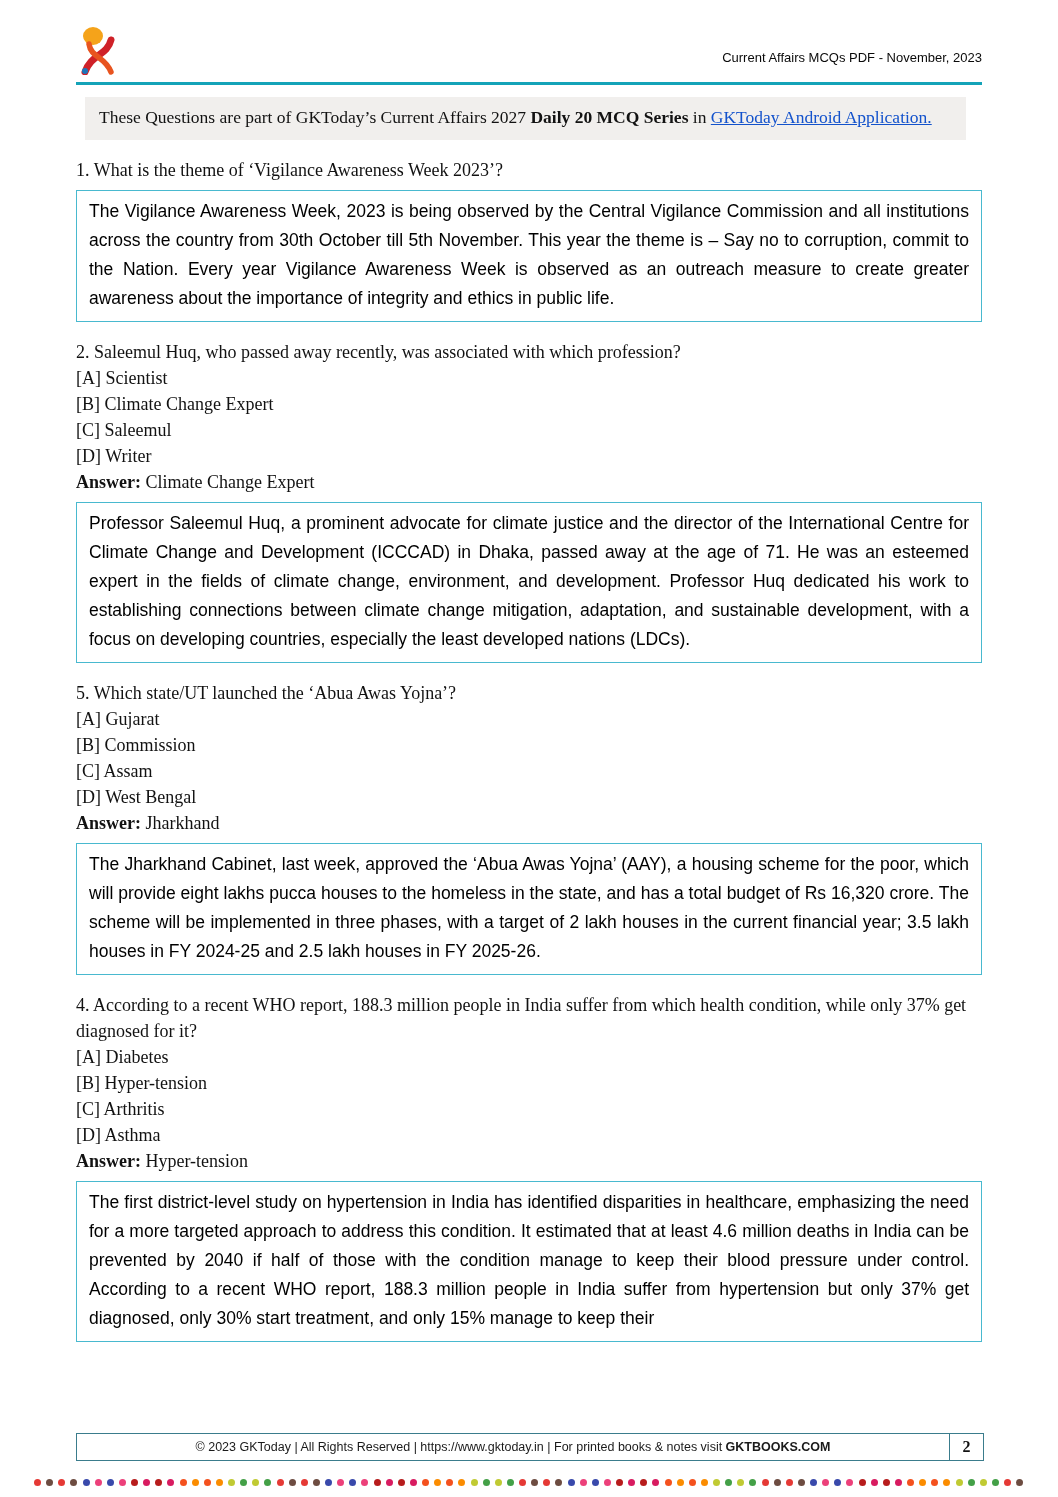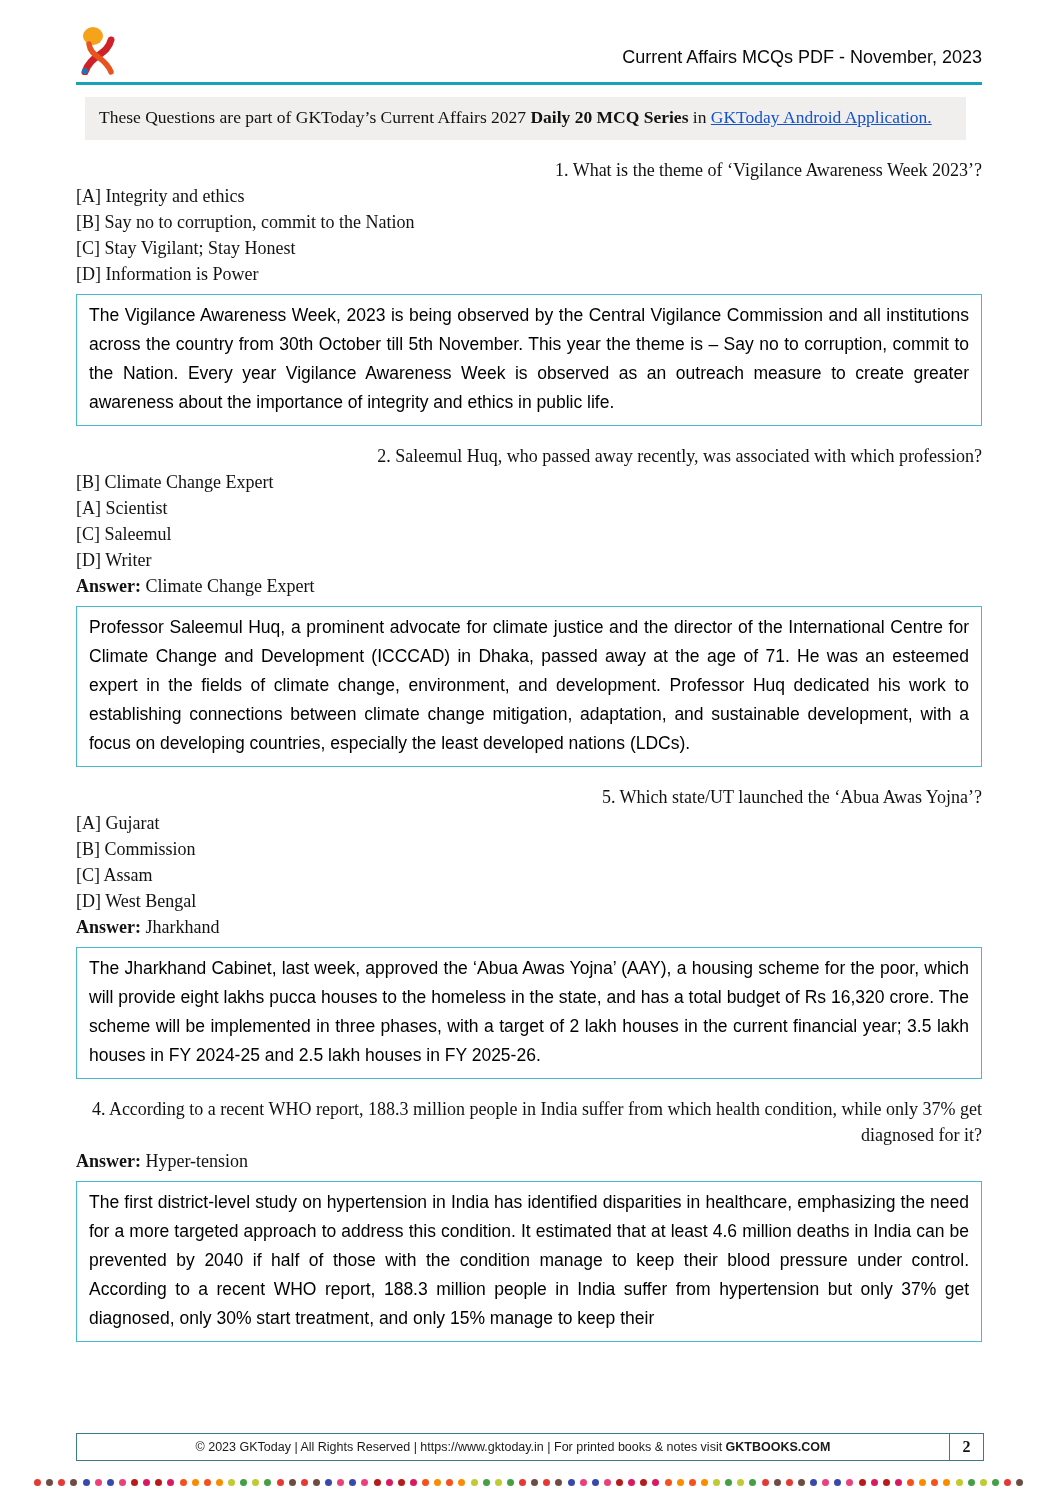--- a/index.html
+++ b/index.html
@@ -11,38 +11,38 @@
     position:relative;
     overflow:hidden;
   }
   .page { padding:24px 76px 0 76px; }
 
   
   .header { display:flex; align-items:center; justify-content:space-between; height:52px; }
   .logo { width:52px; height:50px; flex:0 0 auto; }
   .header-title {
     font-family:"Liberation Sans", sans-serif;
-    font-size:18px; font-weight:400; color:#0a0a0a;
+    font-size:13px; font-weight:400; color:#0a0a0a;
     padding-top:14px;
   }
   .header-rule { height:3px; background:var(--accent,#14a3b8); margin-top:6px; }
 
   
   .note-box {
     margin:12px 16px 0 9px;
     background:#f1efed;
     padding:8px 14px 10px 14px;
     font-size:17.5px; line-height:25px;
   }
   .note-box b { font-weight:700; }
   .note-box a { color:var(--link,#1352cc); text-decoration:underline; cursor:pointer;font-family:Liberation Serif, serif; }
 
   
   .question { margin-top:17px; }
-  .q-text  { font-size:18px; line-height:26px;text-align:right; }
+  .q-text  { font-size:18px; line-height:26px; }
   .option  { font-size:18px; line-height:26px; }
   .answer-line { font-size:18px; line-height:26px; }
   .answer-line b { font-weight:700; }
   .expl {
     margin-top:7px;
     border:1px solid var(--boxborder,#49b9cf);
     padding:6px 12px 8px 12px;
     font-family:"Liberation Sans", sans-serif;
     font-size:17.5px; line-height:29px;
     text-align:justify; color:#000;
@@ -91,34 +91,28 @@
     <div class="header-title">Current Affairs MCQs PDF - November, 2023</div>
   </div>
 
   <div class="header-rule"></div>
 
   <div class="note-box"><span>These Questions are part of GKToday’s Current Affairs 2027 </span><b>Daily 20 MCQ Series</b><span> in </span><a>GKToday Android Application.</a></div>
 
   <main id="questions">
   <section class="question">
     <div class="q-text">1. What is the theme of ‘Vigilance Awareness Week 2023’?</div>
-    <div class="options">
-          <div class="option">[A] Integrity and ethics</div>
-          <div class="option">[B] Say no to corruption, commit to the Nation</div>
-          <div class="option">[C] Stay Vigilant; Stay Honest</div>
-          <div class="option">[D] Information is Power</div>
-        </div>
     <div class="expl">The Vigilance Awareness Week, 2023 is being observed by the Central Vigilance Commission and all institutions across the country from 30th October till 5th November. This year the theme is – Say no to corruption, commit to the Nation. Every year Vigilance Awareness Week is observed as an outreach measure to create greater awareness about the importance of integrity and ethics in public life.</div>
   </section>
 
   <section class="question">
     <div class="q-text">2. Saleemul Huq, who passed away recently, was associated with which profession?</div>
     <div class="options">
+          <div class="option">[A] Scientist</div>
           <div class="option">[B] Climate Change Expert</div>
-          <div class="option">[A] Scientist</div>
           <div class="option">[C] Saleemul</div>
           <div class="option">[D] Writer</div>
         </div>
     <div class="answer-line"><b>Answer:</b><span> Climate Change Expert</span></div>
     <div class="expl">Professor Saleemul Huq, a prominent advocate for climate justice and the director of the International Centre for Climate Change and Development (ICCCAD) in Dhaka, passed away at the age of 71. He was an esteemed expert in the fields of climate change, environment, and development. Professor Huq dedicated his work to establishing connections between climate change mitigation, adaptation, and sustainable development, with a focus on developing countries, especially the least developed nations (LDCs).</div>
   </section>
 
   <section class="question">
     <div class="q-text">5. Which state/UT launched the ‘Abua Awas Yojna’?</div>
     <div class="options">
@@ -126,20 +120,26 @@
           <div class="option">[B] Commission</div>
           <div class="option">[C] Assam</div>
           <div class="option">[D] West Bengal</div>
         </div>
     <div class="answer-line"><b>Answer:</b><span> Jharkhand</span></div>
     <div class="expl">The Jharkhand Cabinet, last week, approved the ‘Abua Awas Yojna’ (AAY), a housing scheme for the poor, which will provide eight lakhs pucca houses to the homeless in the state, and has a total budget of Rs 16,320 crore. The scheme will be implemented in three phases, with a target of 2 lakh houses in the current financial year; 3.5 lakh houses in FY 2024-25 and 2.5 lakh houses in FY 2025-26.</div>
   </section>
 
   <section class="question">
     <div class="q-text">4. According to a recent WHO report, 188.3 million people in India suffer from which health condition, while only 37% get diagnosed for it?</div>
+    <div class="options">
+          <div class="option">[A] Diabetes</div>
+          <div class="option">[B] Hyper-tension</div>
+          <div class="option">[C] Arthritis</div>
+          <div class="option">[D] Asthma</div>
+        </div>
     <div class="answer-line"><b>Answer:</b><span> Hyper-tension</span></div>
     <div class="expl">The first district-level study on hypertension in India has identified disparities in healthcare, emphasizing the need for a more targeted approach to address this condition. It estimated that at least 4.6 million deaths in India can be prevented by 2040 if half of those with the condition manage to keep their blood pressure under control. According to a recent WHO report, 188.3 million people in India suffer from hypertension but only 37% get diagnosed, only 30% start treatment, and only 15% manage to keep their</div>
   </section>
 </main>
 
 </div>
 
 <div class="footer">
   <div class="footer-text"><span>© 2023 GKToday | All Rights Reserved | https://www.gktoday.in | For printed books &amp; notes visit </span><b>GKTBOOKS.COM</b></div>
   <div class="footer-page">2</div>

